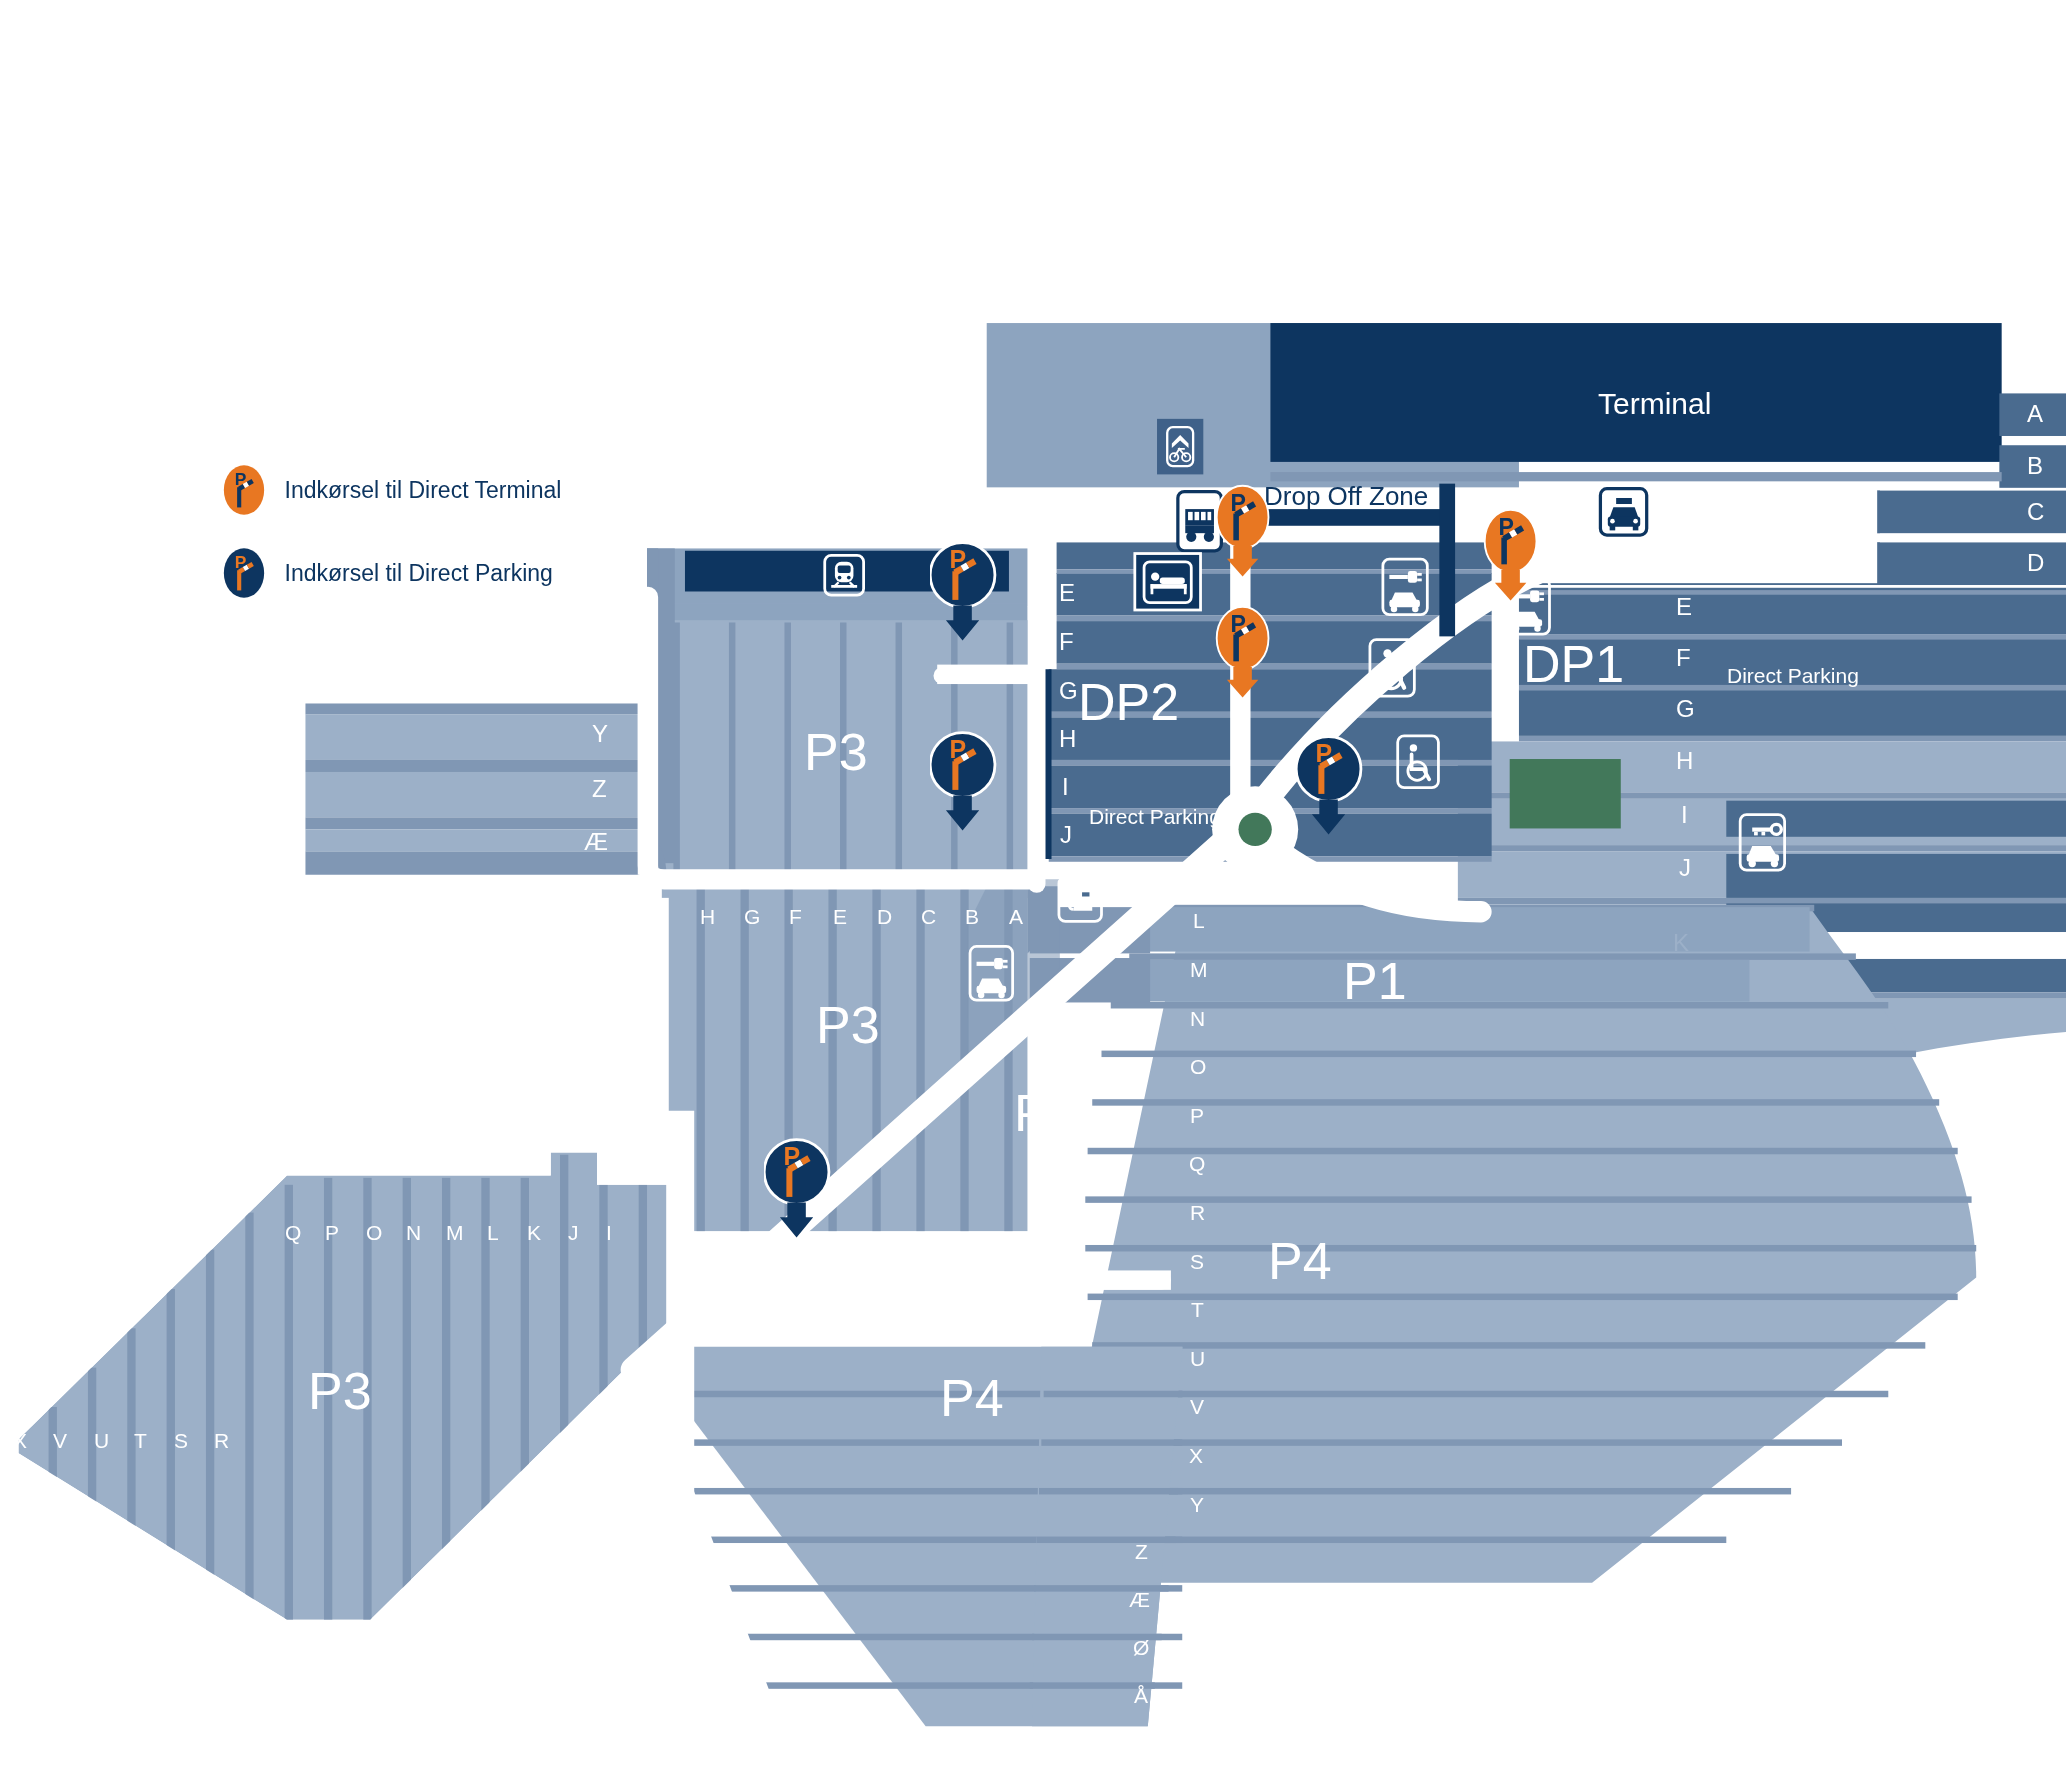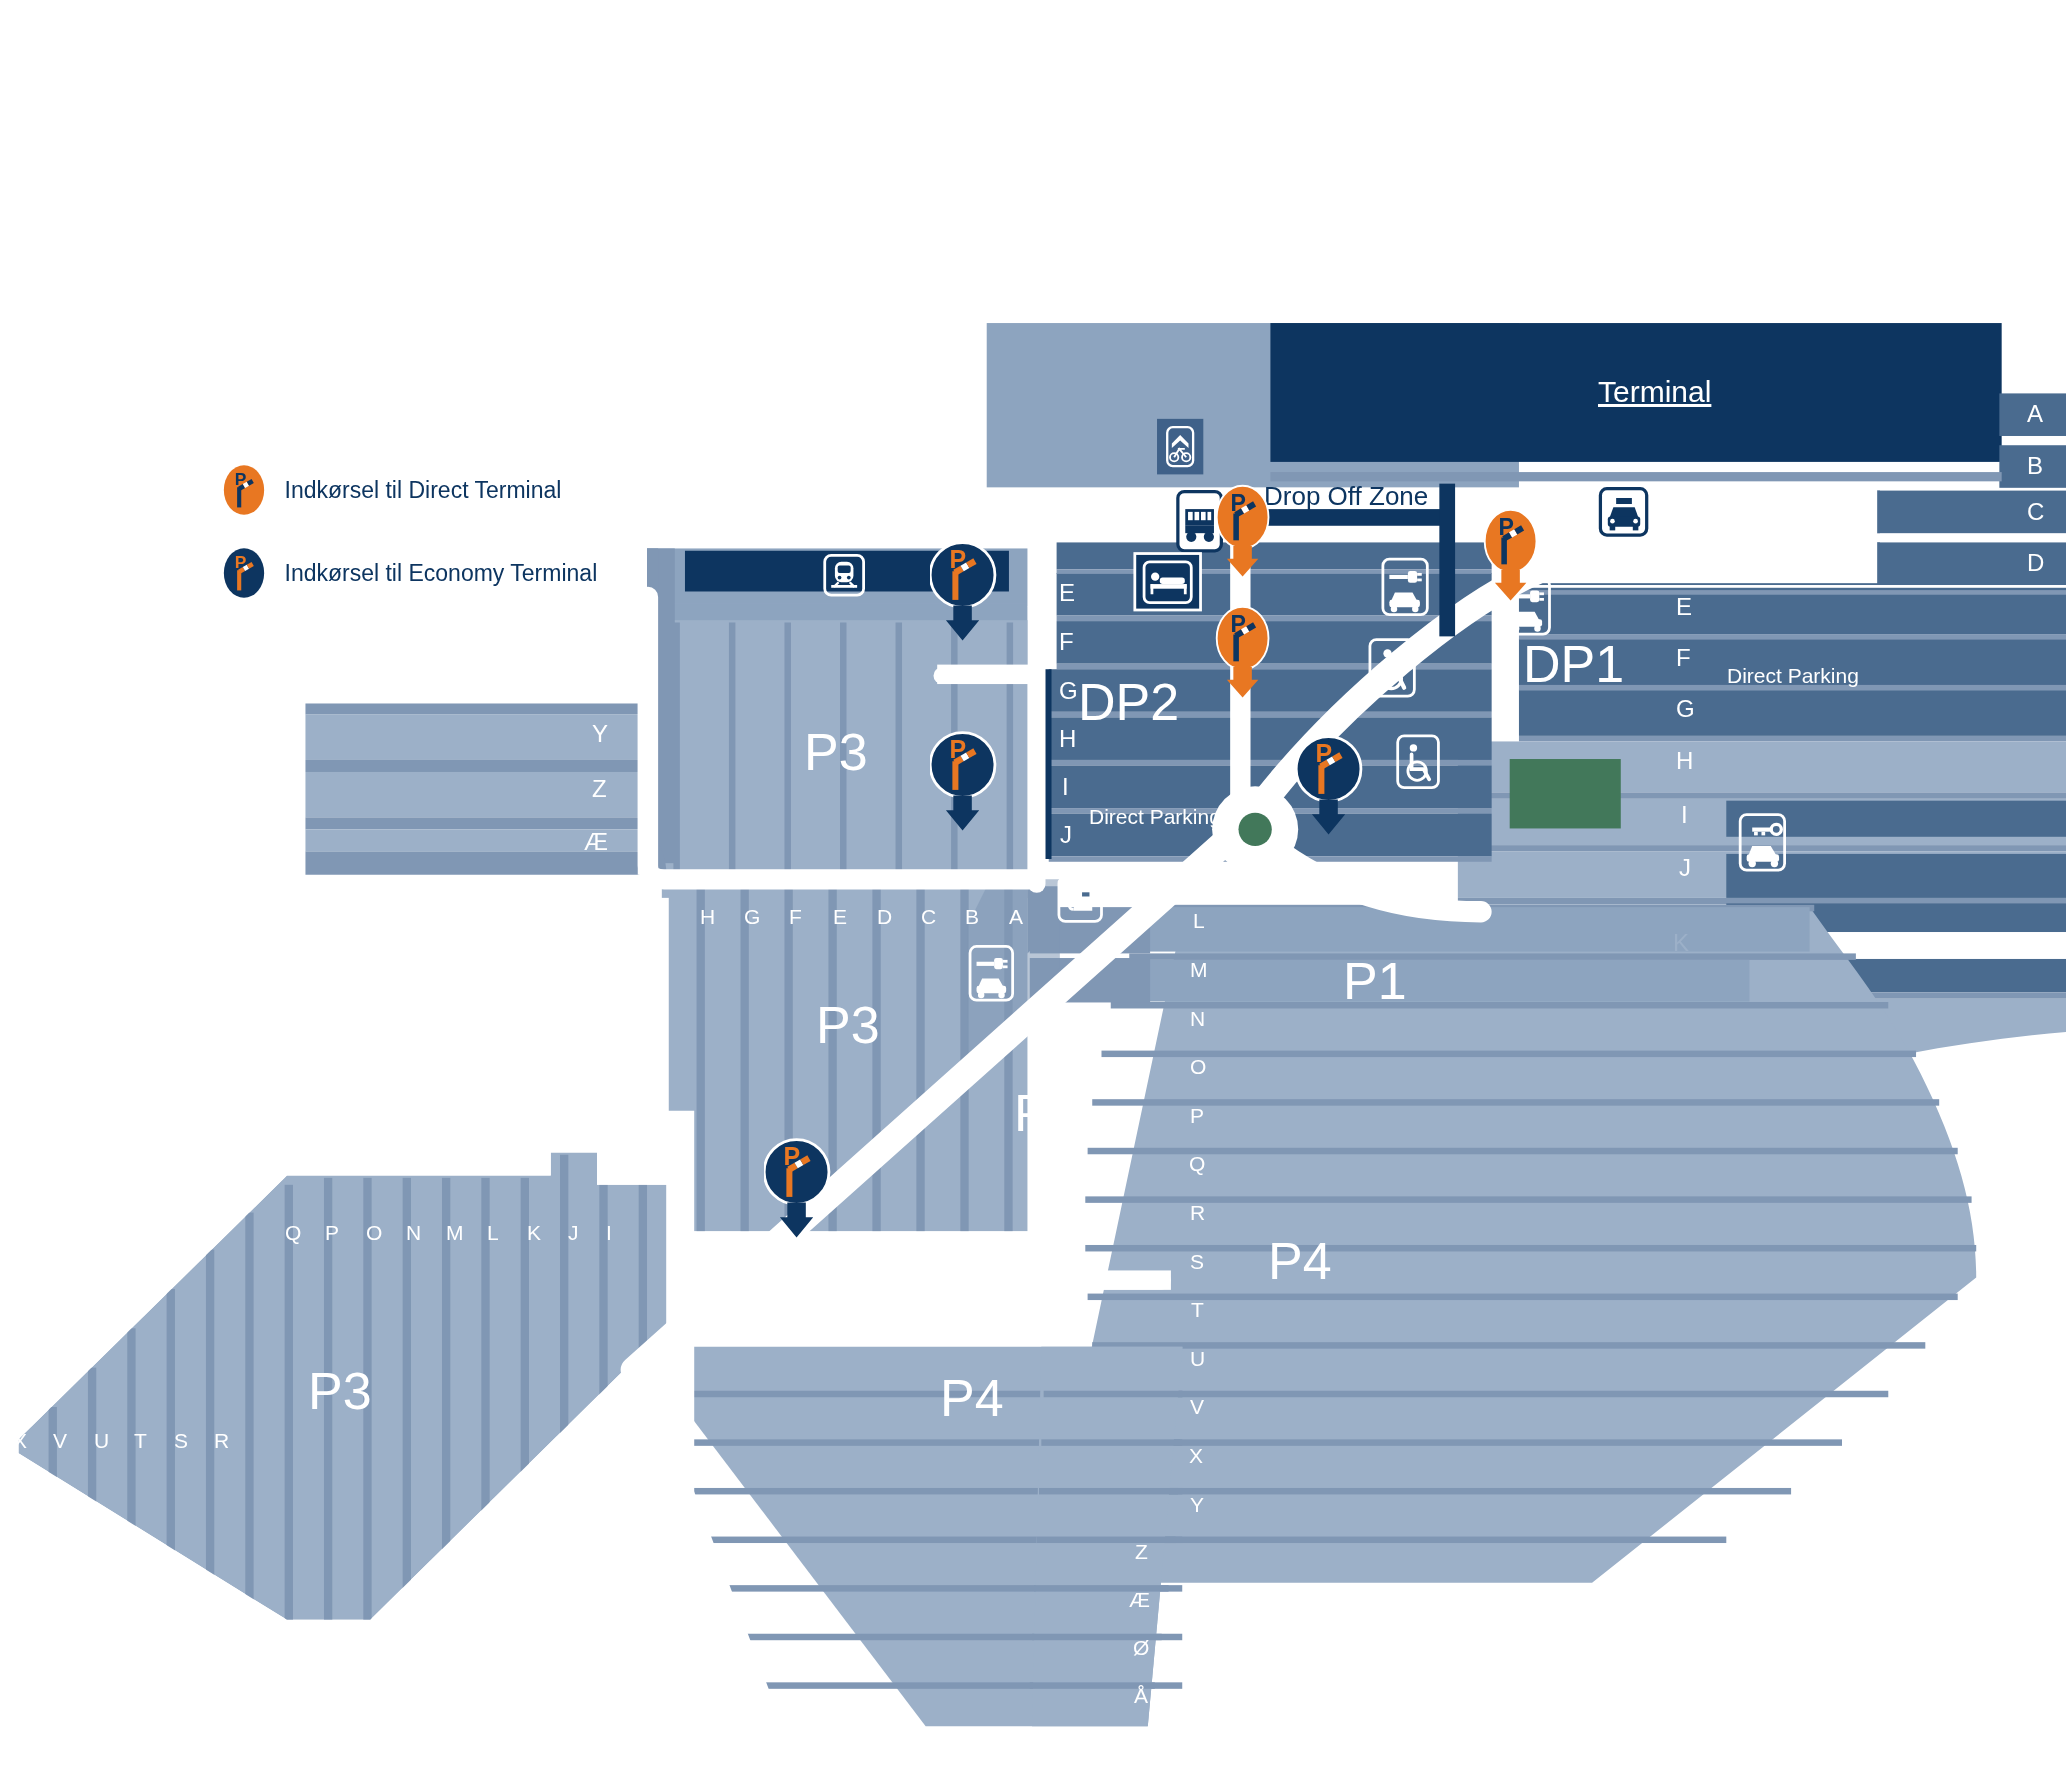--- a/index.html
+++ b/index.html
@@ -406,25 +406,25 @@
       <svg width="44" height="54" viewBox="0 0 96 116">
         <ellipse cx="48" cy="58" rx="44" ry="54" fill="#0d3560"></ellipse>
         <text x="28" y="48" font-family="Liberation Sans, sans-serif" font-size="38" font-weight="bold" fill="#e87722">P</text>
         <rect x="33" y="52" width="9" height="44" fill="#e87722"></rect>
         <g transform="rotate(-30 38 56)">
             <rect x="38" y="50" width="12" height="10" fill="#e87722"></rect>
             <rect x="50" y="50" width="10" height="10" fill="#ffffff"></rect>
             <rect x="60" y="50" width="12" height="10" fill="#e87722"></rect>
           </g>
       </svg>
-      <span class="legend-txt">Indkørsel til Economy Terminal</span>
+      <span class="legend-txt">Indkørsel til Direct Parking</span>
     </div>
   </div>
 
-  <div class="lbl terminal-lbl" style="left:1598px;top:375px;text-decoration:underline;">Terminal</div>
+  <div class="lbl terminal-lbl" style="left:1598px;top:387px;">Terminal</div>
   <div class="doz-txt" style="left:1264px;top:481px;">Drop Off Zone</div>
 
   <div class="lbl row-lbl" style="left:2027px;top:400px;">A</div>
   <div class="lbl row-lbl" style="left:2027px;top:452px;">B</div>
   <div class="lbl row-lbl" style="left:2027px;top:498px;">C</div>
   <div class="lbl row-lbl" style="left:2027px;top:549px;">D</div>
 
   <div class="lbl zone-big" style="left:1523px;top:634px;">DP1</div>
   <div class="lbl sub-lbl" style="left:1727px;top:629px;">Direct Parking</div>
   <div class="lbl row-lbl" style="left:1676px;top:593px;">E</div>

